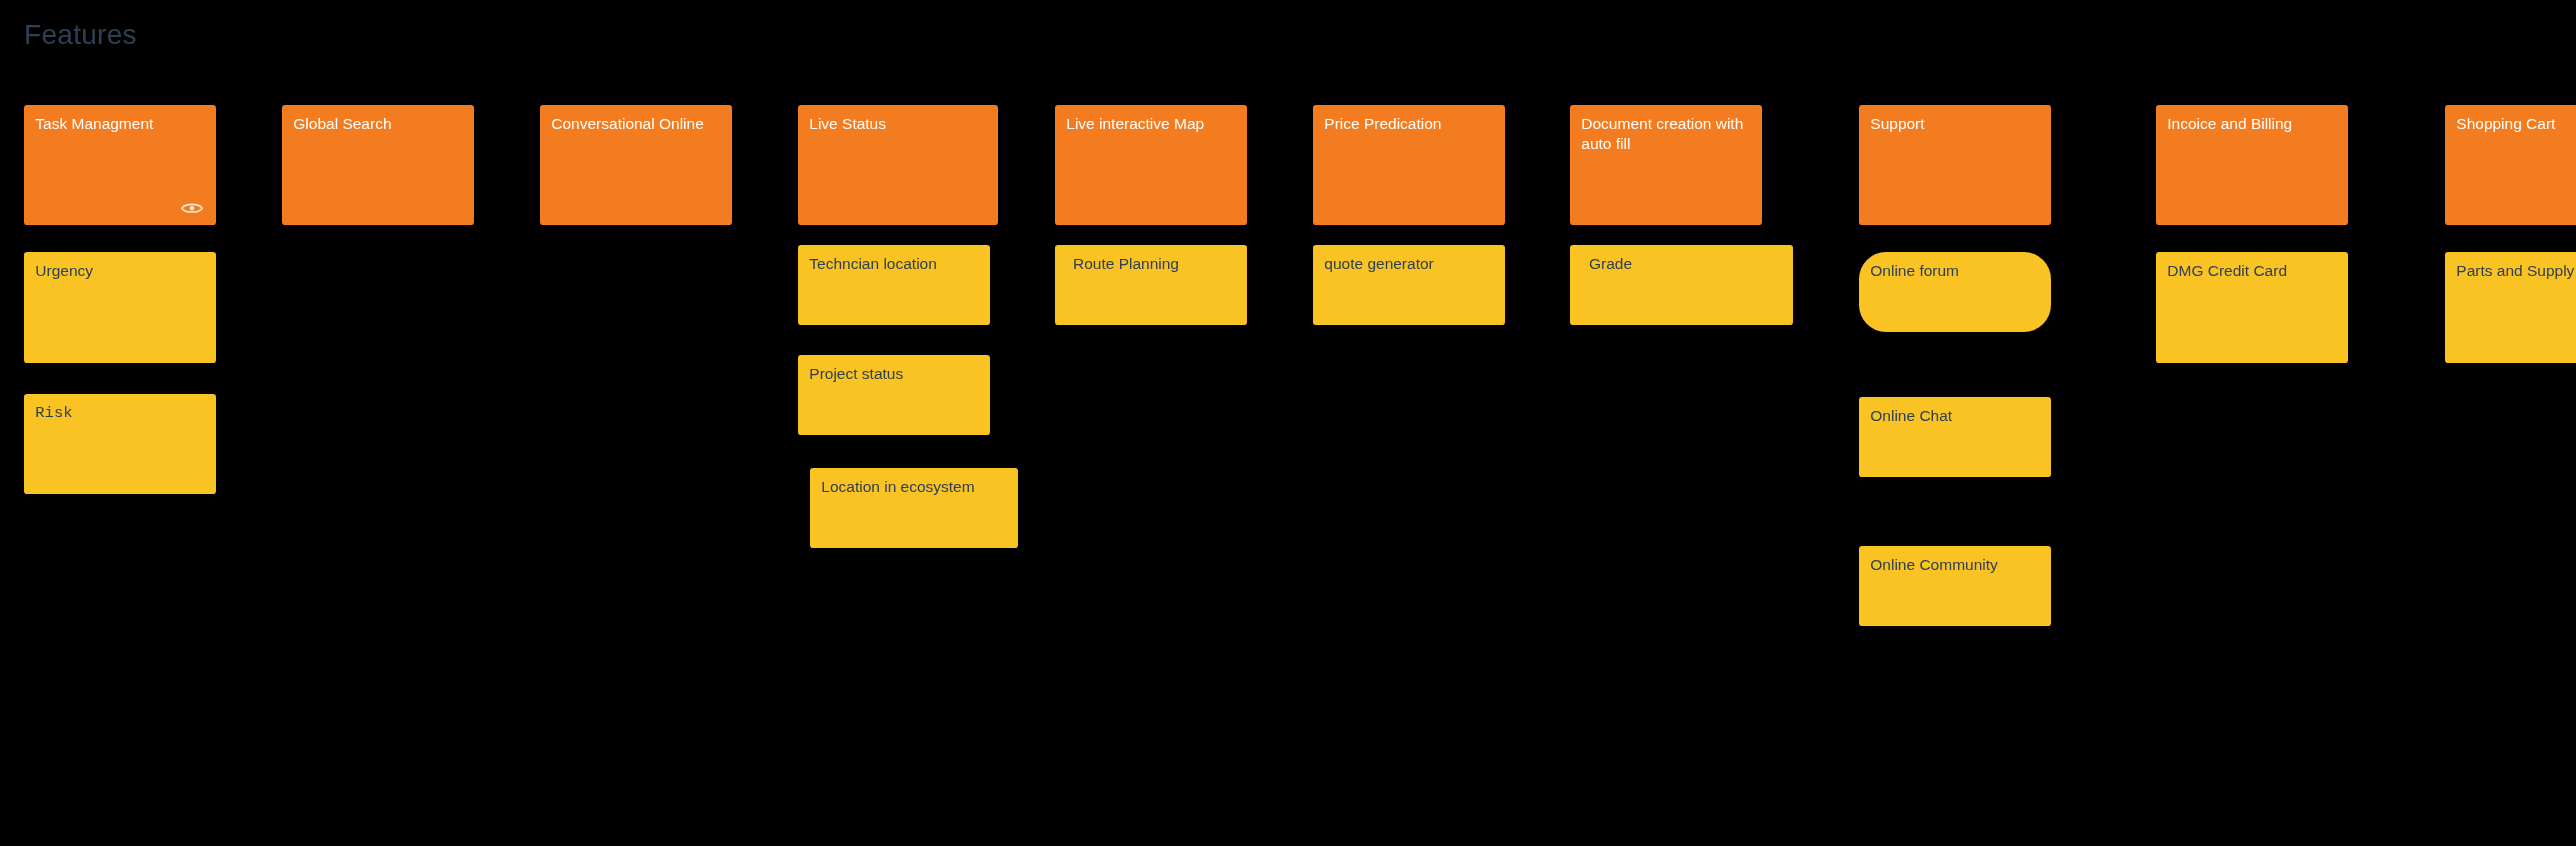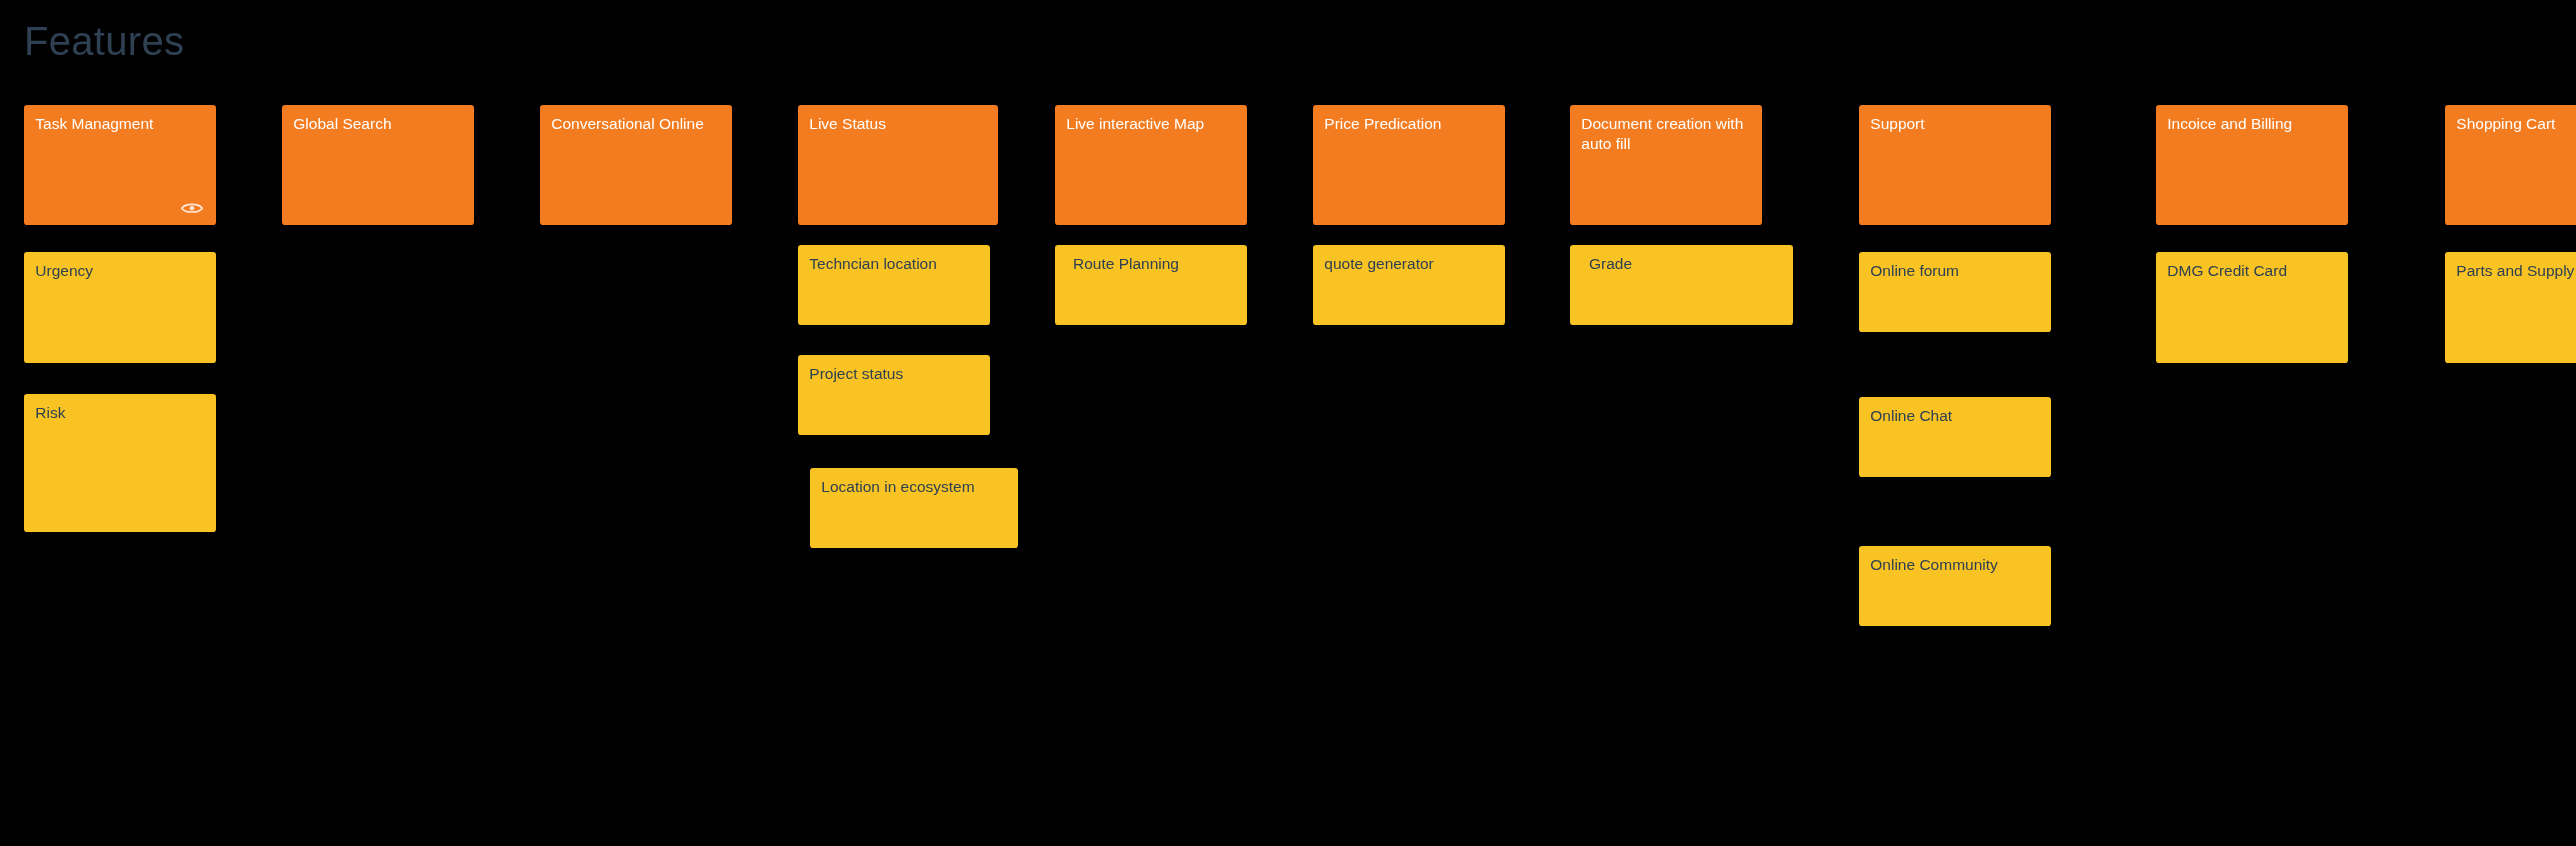--- a/index.html
+++ b/index.html
@@ -6,21 +6,21 @@
   html,body{margin:0;padding:0;background:#000;}
   body{
     width:3632px;height:847px;position:relative;overflow:hidden;
     font-family:"Liberation Sans","DejaVu Sans",sans-serif;
     background:#000000;
   }
   #board{position:relative;width:3632px;height:847px;}
 
   .page-title{
     position:absolute;left:24px;top:20.6px;
-    font-size:40px;line-height:1;font-weight:400;
+    font-size:28px;line-height:1;font-weight:400;
     color:#2e4052;letter-spacing:0.3px;
     white-space:nowrap;
   }
 
   .column{position:absolute;top:105px;}
 
   .card{
     position:absolute;left:0;
     box-sizing:border-box;
     border-radius:3.1px;
@@ -60,21 +60,21 @@
           <span class="eye-icon">
             <svg viewBox="0 0 46 28" xmlns="http://www.w3.org/2000/svg">
               <path d="M3 14 C10 4, 36 4, 43 14 C36 24, 10 24, 3 14 Z" fill="none" stroke="#fde8d8" stroke-width="3.2" stroke-linejoin="round"></path>
               <circle cx="23" cy="14" r="4.3" fill="#fde8d8"></circle>
             </svg>
           </span>
         </div>
         <div class="card card-yellow" style="top: 252px; width: 192px; height: 111px;">
           <div class="card-label">Urgency</div>
         </div>
-        <div class="card card-yellow" style="top: 394px; width: 192px; height: 138px;">
+        <div class="card card-yellow" style="top: 394px; width: 192px; height: 100px; font-family: Liberation Mono, monospace;">
           <div class="card-label">Risk</div>
         </div>
       </div>
       <div class="column" style="left: 282px; top: 0px; width: 192px;">
         <div class="card card-orange" style="top: 105px; width: 192px; height: 120px;">
           <div class="card-label">Global Search</div>
         </div>
       </div>
       <div class="column" style="left: 540px; top: 0px; width: 192px;">
         <div class="card card-orange" style="top: 105px; width: 192px; height: 120px;">
@@ -116,21 +116,21 @@
           <div class="card-label">Document creation with auto fill</div>
         </div>
         <div class="card card-yellow" style="top: 245px; width: 223px; height: 80px; padding-left: 19px;">
           <div class="card-label">Grade</div>
         </div>
       </div>
       <div class="column" style="left: 1859px; top: 0px; width: 192px;">
         <div class="card card-orange" style="top: 105px; width: 192px; height: 120px;">
           <div class="card-label">Support</div>
         </div>
-        <div class="card card-yellow" style="top: 252px; width: 192px; height: 80px;">
+        <div class="card card-yellow" style="top: 252px; width: 192px; height: 80px; border-radius: 27px;">
           <div class="card-label">Online forum</div>
         </div>
         <div class="card card-yellow" style="top: 397px; width: 192px; height: 80px;">
           <div class="card-label">Online Chat</div>
         </div>
         <div class="card card-yellow" style="top: 546px; width: 192px; height: 80px;">
           <div class="card-label">Online Community</div>
         </div>
       </div>
       <div class="column" style="left: 2156px; top: 0px; width: 192px;">

